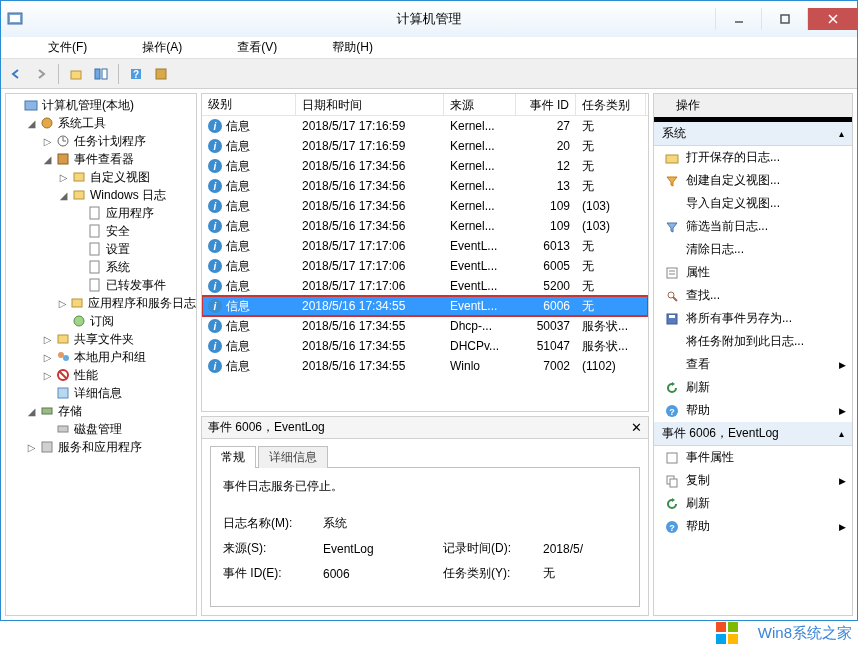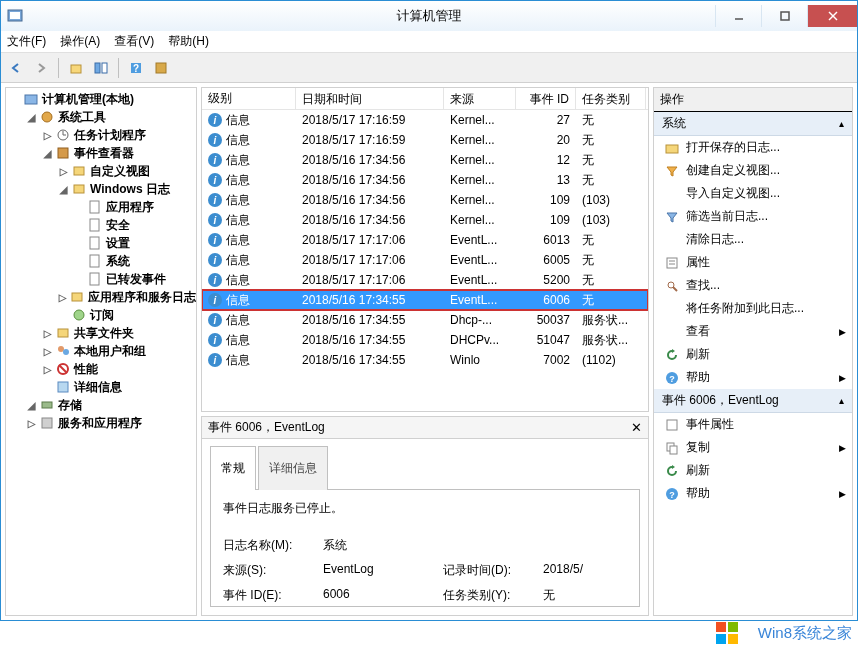--- a/index.html
+++ b/index.html
@@ -1,58 +1,58 @@
 <!DOCTYPE html>
 <html><head>
 <meta charset="utf-8">
 <style>
 * { box-sizing: border-box; margin: 0; padding: 0; font-family: "Microsoft YaHei", "Segoe UI", sans-serif; }
 body { background: #fff; width: 858px; height: 646px; overflow: hidden; font-size: 12px; }
 .window { width: 858px; height: 621px; border: 1px solid #2a8dd4; display: flex; flex-direction: column; }
-.titlebar { height: 30px; background: linear-gradient(#fff,#eaf3fb); display: flex; align-items: center; position: relative; }
+.titlebar { height: 36px; background: linear-gradient(#fff,#eaf3fb); display: flex; align-items: center; position: relative; }
 .titlebar .icon { width: 16px; height: 16px; margin: 0 6px; display:inline-flex;align-items:center;justify-content:center;}
 .titlebar .title { position:absolute; left:50%; transform:translateX(-50%); font-size:13px; color:#000;}
 .winbtns { margin-left:auto; display:flex; }
 .winbtn { width:46px; height:22px; display:flex; align-items:center; justify-content:center; border-left:1px solid #d8e6f2;}
 .winbtn.close { background:#c75050; color:#fff; width:50px;}
 .winbtn svg { stroke:#555; }
 .winbtn.close svg { stroke:#fff; }
 .menubar { height:22px; background:#fff; display:flex; align-items:center; padding:0 6px; border-bottom:1px solid #e0e0e0;}
-.menubar span { margin-right:14px; cursor:default; font-size:12px;}
+.menubar span { margin-right:14px; cursor:default; font-size:12px;margin-left:41px;}
 .toolbar { height:30px; background:#f0f0f0; display:flex; align-items:center; padding:0 4px; border-bottom:1px solid #d0d0d0; gap:3px;}
 .tbtn { width:22px; height:22px; display:flex; align-items:center; justify-content:center; border:1px solid transparent;}
 .tsep { width:1px; height:20px; background:#c0c0c0; margin:0 3px;}
 .body { flex:1; display:flex; min-height:0; }
 .tree { width:192px; border:1px solid #d0d0d0; margin:4px 0 4px 4px; overflow:auto; background:#fff; padding:2px 0;}
-.tn { display:flex; align-items:center; height:18px; padding-left:4px; white-space:nowrap;font-weight:bold;}
+.tn { display:flex; align-items:center; height:18px; padding-left:4px; white-space:nowrap;}
 .tn .exp { width:11px; text-align:center; color:#666; font-size:10px; margin-right:2px; user-select:none;}
 .tn .ic { width:16px; height:16px; margin-right:3px; display:inline-flex; align-items:center; justify-content:center; flex-shrink:0;}
 .tn .lbl { font-size:12px;}
 .d1{padding-left:4px}.d2{padding-left:20px}.d3{padding-left:36px}.d4{padding-left:52px}.d5{padding-left:68px}
 .center { flex:1; display:flex; flex-direction:column; margin:4px; min-width:0;}
 .grid { flex:1; border:1px solid #d0d0d0; overflow:hidden; display:flex; flex-direction:column; min-height:0;}
 .ghead { display:flex; background:#fff; border-bottom:1px solid #e5e5e5; height:22px;}
 .ghead div { padding:3px 6px; border-right:1px solid #e5e5e5; font-size:12px;}
 .gbody { flex:1; overflow:auto;}
 .grow { display:flex; height:20px; align-items:center;}
 .grow.sel { background:#3399ff; color:#fff; outline:2px solid #c33; outline-offset:-1px;}
 .grow div { padding:1px 6px; overflow:hidden; text-overflow:ellipsis; white-space:nowrap;}
 .c0{width:94px;display:flex;align-items:center}.c1{width:148px}.c2{width:72px}.c3{width:60px;text-align:right}.c4{width:70px}
 .infoic{width:14px;height:14px;border-radius:50%;background:#3b8dd0;color:#fff;display:inline-flex;align-items:center;justify-content:center;font-size:10px;font-weight:bold;margin-right:4px;font-style:italic;flex-shrink:0;}
 .detail { border:1px solid #d0d0d0; margin-top:4px; height:200px; display:flex; flex-direction:column;}
 .dhead { height:22px; background:#f5f5f5; display:flex; align-items:center; padding:0 6px; border-bottom:1px solid #d0d0d0;}
 .dhead .x { margin-left:auto; font-size:13px; cursor:default;}
 .tabs { display:flex; padding:6px 6px 0 8px;}
-.tab { padding:13px 10px; border:1px solid #c0c0c0; border-bottom:none; background:#fff; font-size:12px; margin-right:2px; position:relative; top:1px;}
+.tab { padding:2px 10px; border:1px solid #c0c0c0; border-bottom:none; background:#fff; font-size:12px; margin-right:2px; position:relative; top:1px;}
 .tab.inact { background:#f0f0f0; color:#444;}
 .dbody { flex:1; border:1px solid #c0c0c0; margin:0 8px 8px 8px; padding:10px 12px; overflow:auto; background:#fff;}
-.drow { display:flex; margin-top:8px;}
+.drow { display:flex; margin-top:8px;align-items:center;}
 .drow .k{width:100px}.drow .v{width:120px}.drow .k2{width:100px}
 .actions { width:200px; border:1px solid #d0d0d0; margin:4px 4px 4px 0; background:#fff; display:flex; flex-direction:column; overflow:auto;}
-.ahead { background:#f0f0f0; padding:3px 6px; border-bottom:1px solid #000000; font-weight:normal;}
+.ahead { background:#f0f0f0; padding:3px 22px; border-bottom:5px solid #000000; font-weight:normal;}
 .asection { background:#e7eff8; padding:3px 8px; display:flex; align-items:center; border-bottom:1px solid #cdd9e6;}
 .asection .tri { margin-left:auto; font-size:10px;}
 .aitem { padding:3px 6px 3px 10px; display:flex; align-items:center; gap:6px;}
 .aitem .ic{width:16px;height:16px;display:inline-flex;align-items:center;justify-content:center;flex-shrink:0;}
 .watermark { position:fixed; bottom:2px; right:6px; display:flex; align-items:center; gap:20px; font-size:15px; color:#3985d8;}
 .wm-sq { display:grid; grid-template-columns:10px 10px; grid-template-rows:10px 10px; gap:2px;}
 .wm-sq span{background:#3ba1e6}.wm-sq span:nth-child(1){background:#f25022}.wm-sq span:nth-child(2){background:#7fba00}.wm-sq span:nth-child(3){background:#00a4ef}.wm-sq span:nth-child(4){background:#ffb900}
 svg{display:block}
 </style>
 </head>
@@ -292,20 +292,29 @@
         </div>
       <div class="tn d2">
           <span class="exp">◢</span>
           <span class="ic">
             <svg width="14" height="14">
               <rect x="2" y="4" width="10" height="6" fill="#9aba8a" stroke="#5a7a4a"></rect>
             </svg>
           </span>
           <span class="lbl">存储</span>
         </div>
+      <div class="tn d3">
+          <span class="exp"></span>
+          <span class="ic">
+            <svg width="14" height="14">
+              <rect x="2" y="4" width="10" height="6" fill="#ccc" stroke="#888"></rect>
+            </svg>
+          </span>
+          <span class="lbl">磁盘管理</span>
+        </div>
       <div class="tn d2">
           <span class="exp">▷</span>
           <span class="ic">
             <svg width="14" height="14">
               <rect x="2" y="2" width="10" height="10" fill="#d0d0d0" stroke="#888"></rect>
             </svg>
           </span>
           <span class="lbl">服务和应用程序</span>
         </div>
     </div>
@@ -533,20 +542,29 @@
           <span>属性</span>
         </div>
       <div class="aitem">
           <span class="ic">
             <svg width="14" height="14">
               <circle cx="6" cy="6" r="3" fill="none" stroke="#a26a4a"></circle>
               <line x1="8" y1="8" x2="12" y2="12" stroke="#a26a4a" stroke-width="2"></line>
             </svg>
           </span>
           <span>查找...</span>
+        </div>
+      <div class="aitem">
+          <span class="ic">
+            <svg width="14" height="14">
+              <rect x="2" y="2" width="10" height="10" fill="#5a7ac0" stroke="#3a5a90"></rect>
+              <rect x="4" y="3" width="6" height="3" fill="#fff"></rect>
+            </svg>
+          </span>
+          <span>将所有事件另存为...</span>
         </div>
       <div class="aitem">
           <span class="ic"></span>
           <span>将任务附加到此日志...</span>
         </div>
       <div class="aitem">
           <span class="ic"></span>
           <span>查看</span>
           <span style="margin-left:auto;font-size:9px">▶</span>
         </div>

